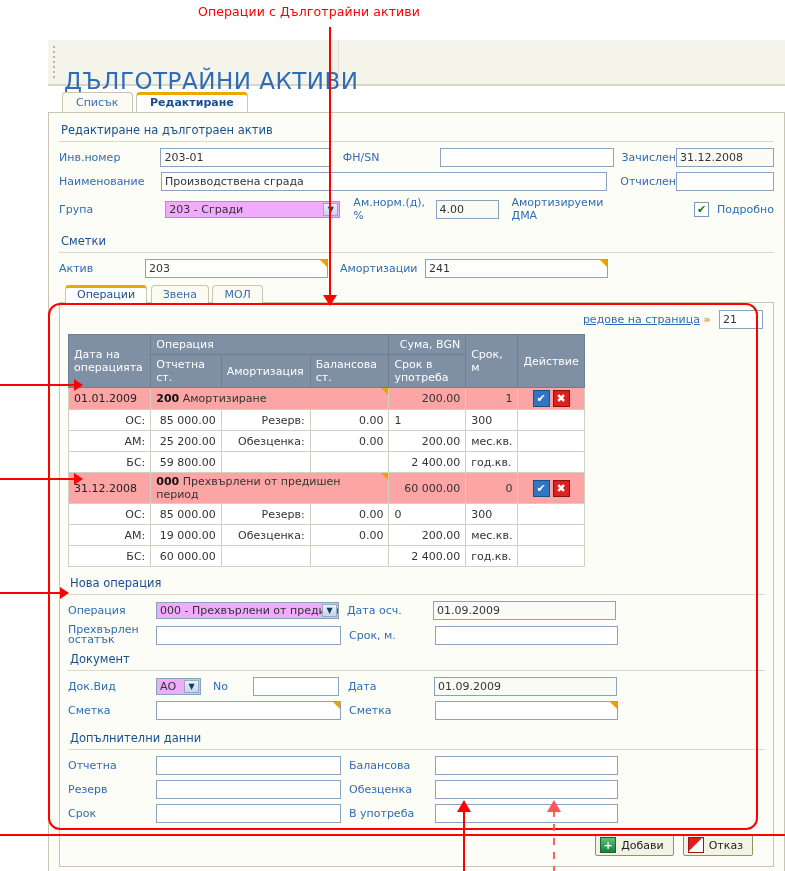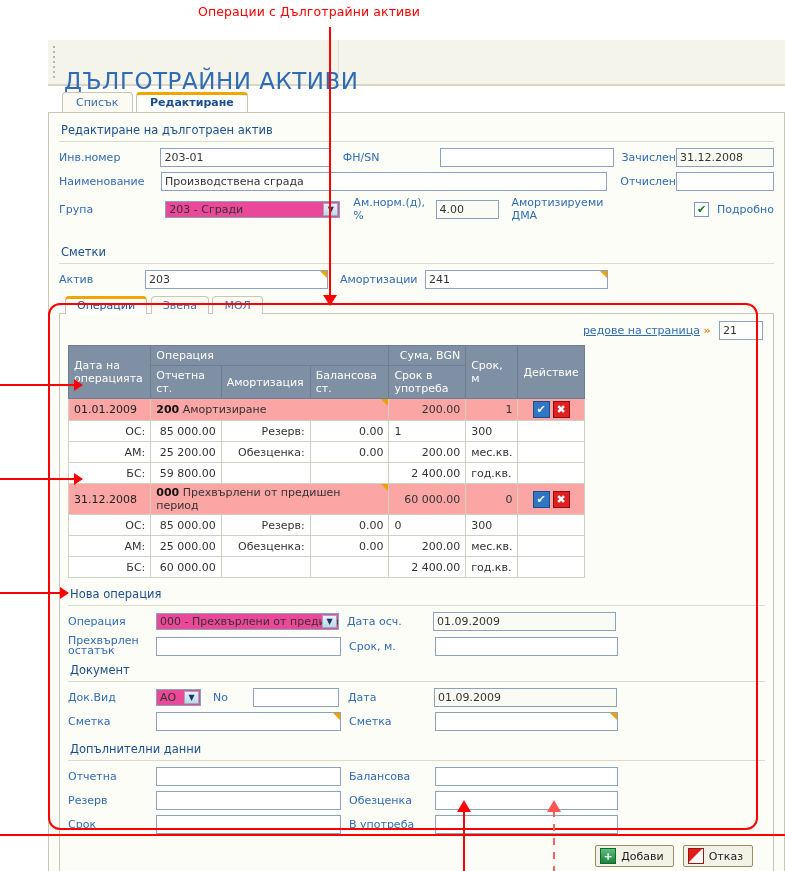--- a/index.html
+++ b/index.html
@@ -115,21 +115,21 @@
     font-family:"DejaVu Sans","Liberation Sans",sans-serif;
     position:relative;
   }
   .inp.ro{background:#fbfbf6;}
   .inp-wrap{position:relative;display:inline-block;}
   .tri{
     position:absolute;right:1px;top:1px;width:0;height:0;
     border-left:7px solid transparent;border-top:7px solid #f0a000;
   }
   .sel{
-    border:1px solid #8ca3bd;background:#ec4899;height:17px;
+    border:1px solid #8ca3bd;background:#f0abfc;height:17px;
     font-size:11px;color:#333;display:inline-flex;align-items:center;
     box-sizing:border-box;position:relative;overflow:hidden;
   }
   .sel span.txt{padding-left:3px;white-space:nowrap;overflow:hidden;}
   .sel .arw{
     position:absolute;right:1px;top:1px;bottom:1px;width:15px;
     background:linear-gradient(#eaf1fa,#c3d6ec);
     border:1px solid #9ab;box-sizing:border-box;
     display:flex;align-items:center;justify-content:center;
     font-size:8px;color:#15396b;
@@ -257,21 +257,21 @@
         <span class="txt">203 - Сгради</span>
         <span class="arw">▼</span>
       </div>
       <span class="lbl" style="width:85px;padding-left:13px">Ам.норм.(д), %</span>
       <input class="inp ro" style="width: 55px;" value="4.00">
       <span class="lbl" style="padding-left:13px">Амортизируеми ДМА</span>
       <span class="chk" style="margin-left:66px">✔</span>
       <span class="lbl" style="padding-left:8px">Подробно</span>
     </div>
 
-    <div class="sect" style="margin-top:21px">Сметки</div>
+    <div class="sect" style="margin-top:10px">Сметки</div>
     <div class="hr"></div>
 
     <div class="row">
       <span class="lbl" style="width:86px">Актив</span>
       <span class="inp-wrap">
         <input class="inp" style="width: 175px;" value="203">
         <span class="tri"></span>
       </span>
       <span class="lbl" style="width:85px;padding-left:12px">Амортизации</span>
       <span class="inp-wrap">
@@ -376,21 +376,21 @@
             <td class="rlbl">ОС:</td>
             <td class="num">85 000.00</td>
             <td class="rlbl">Резерв:</td>
             <td class="num">0.00</td>
             <td class="blue">0</td>
             <td class="blue">300</td>
             <td></td>
           </tr>
           <tr>
             <td class="rlbl">АМ:</td>
-            <td class="num">25 000.00</td>
+            <td class="num">19 000.00</td>
             <td class="rlbl">Обезценка:</td>
             <td class="num">0.00</td>
             <td class="num">200.00</td>
             <td class="blue">мес.кв.</td>
             <td></td>
           </tr>
           <tr>
             <td class="rlbl">БС:</td>
             <td class="num">60 000.00</td>
             <td class="rlbl"></td>

